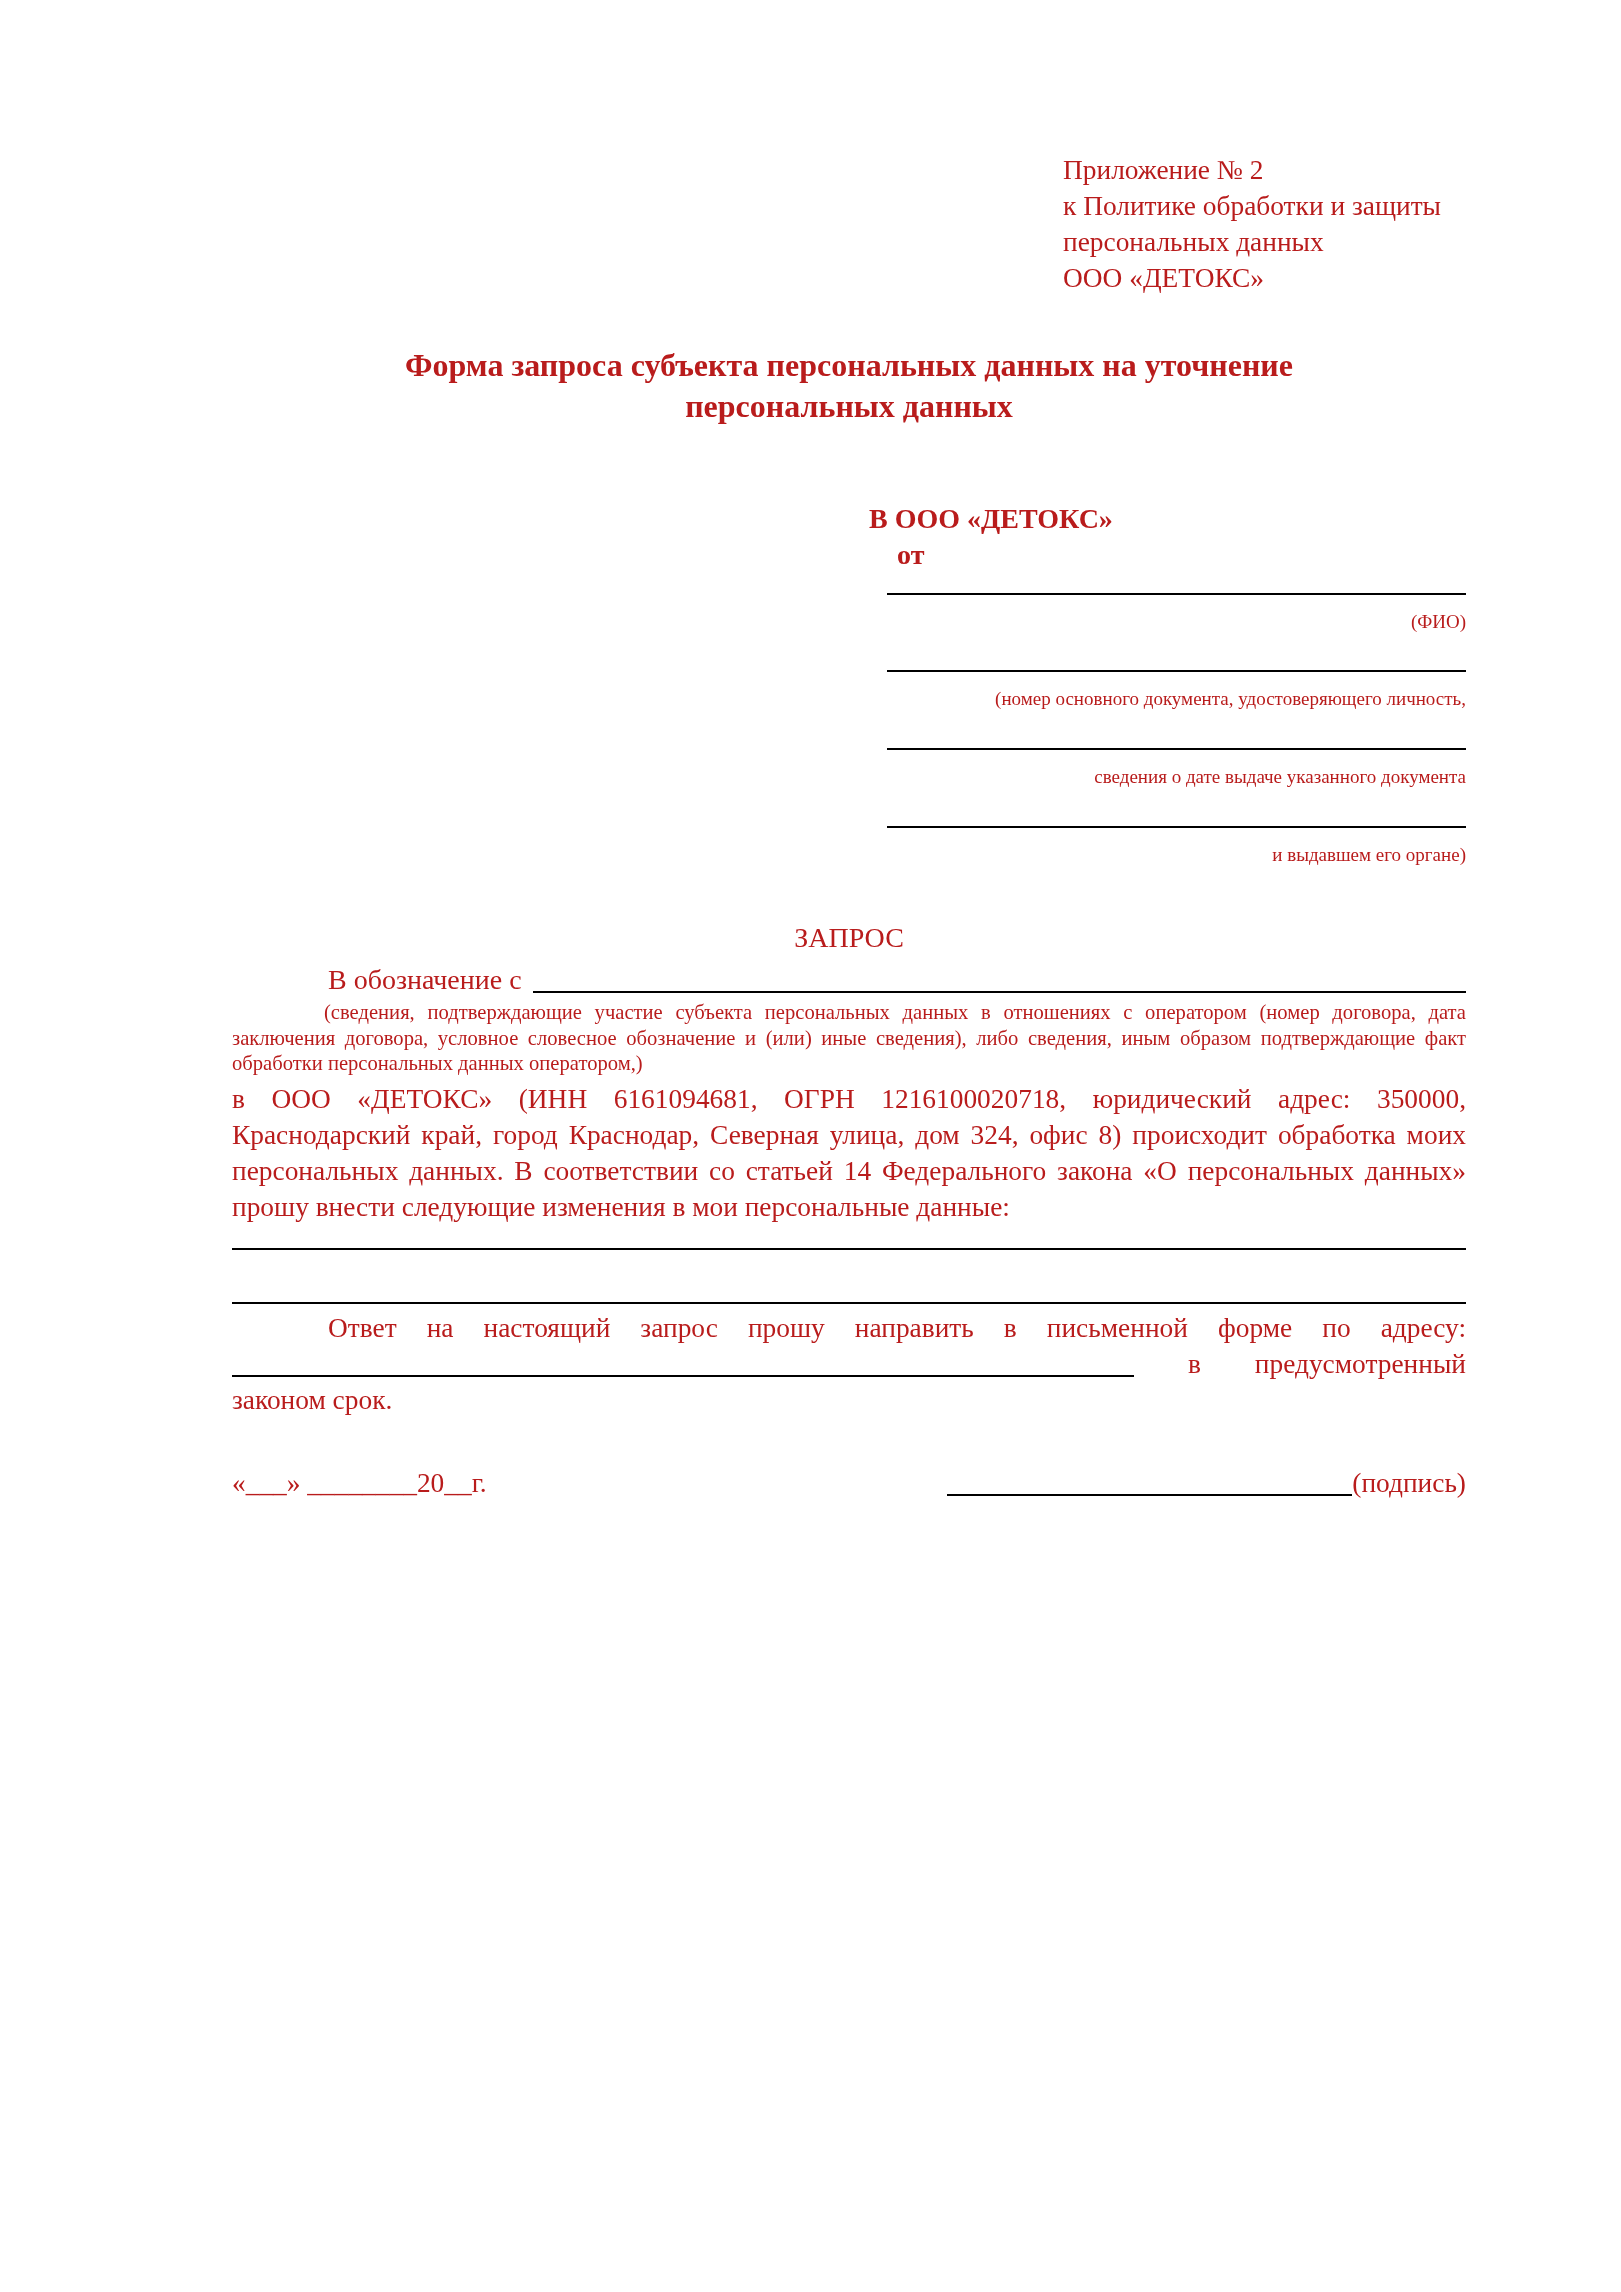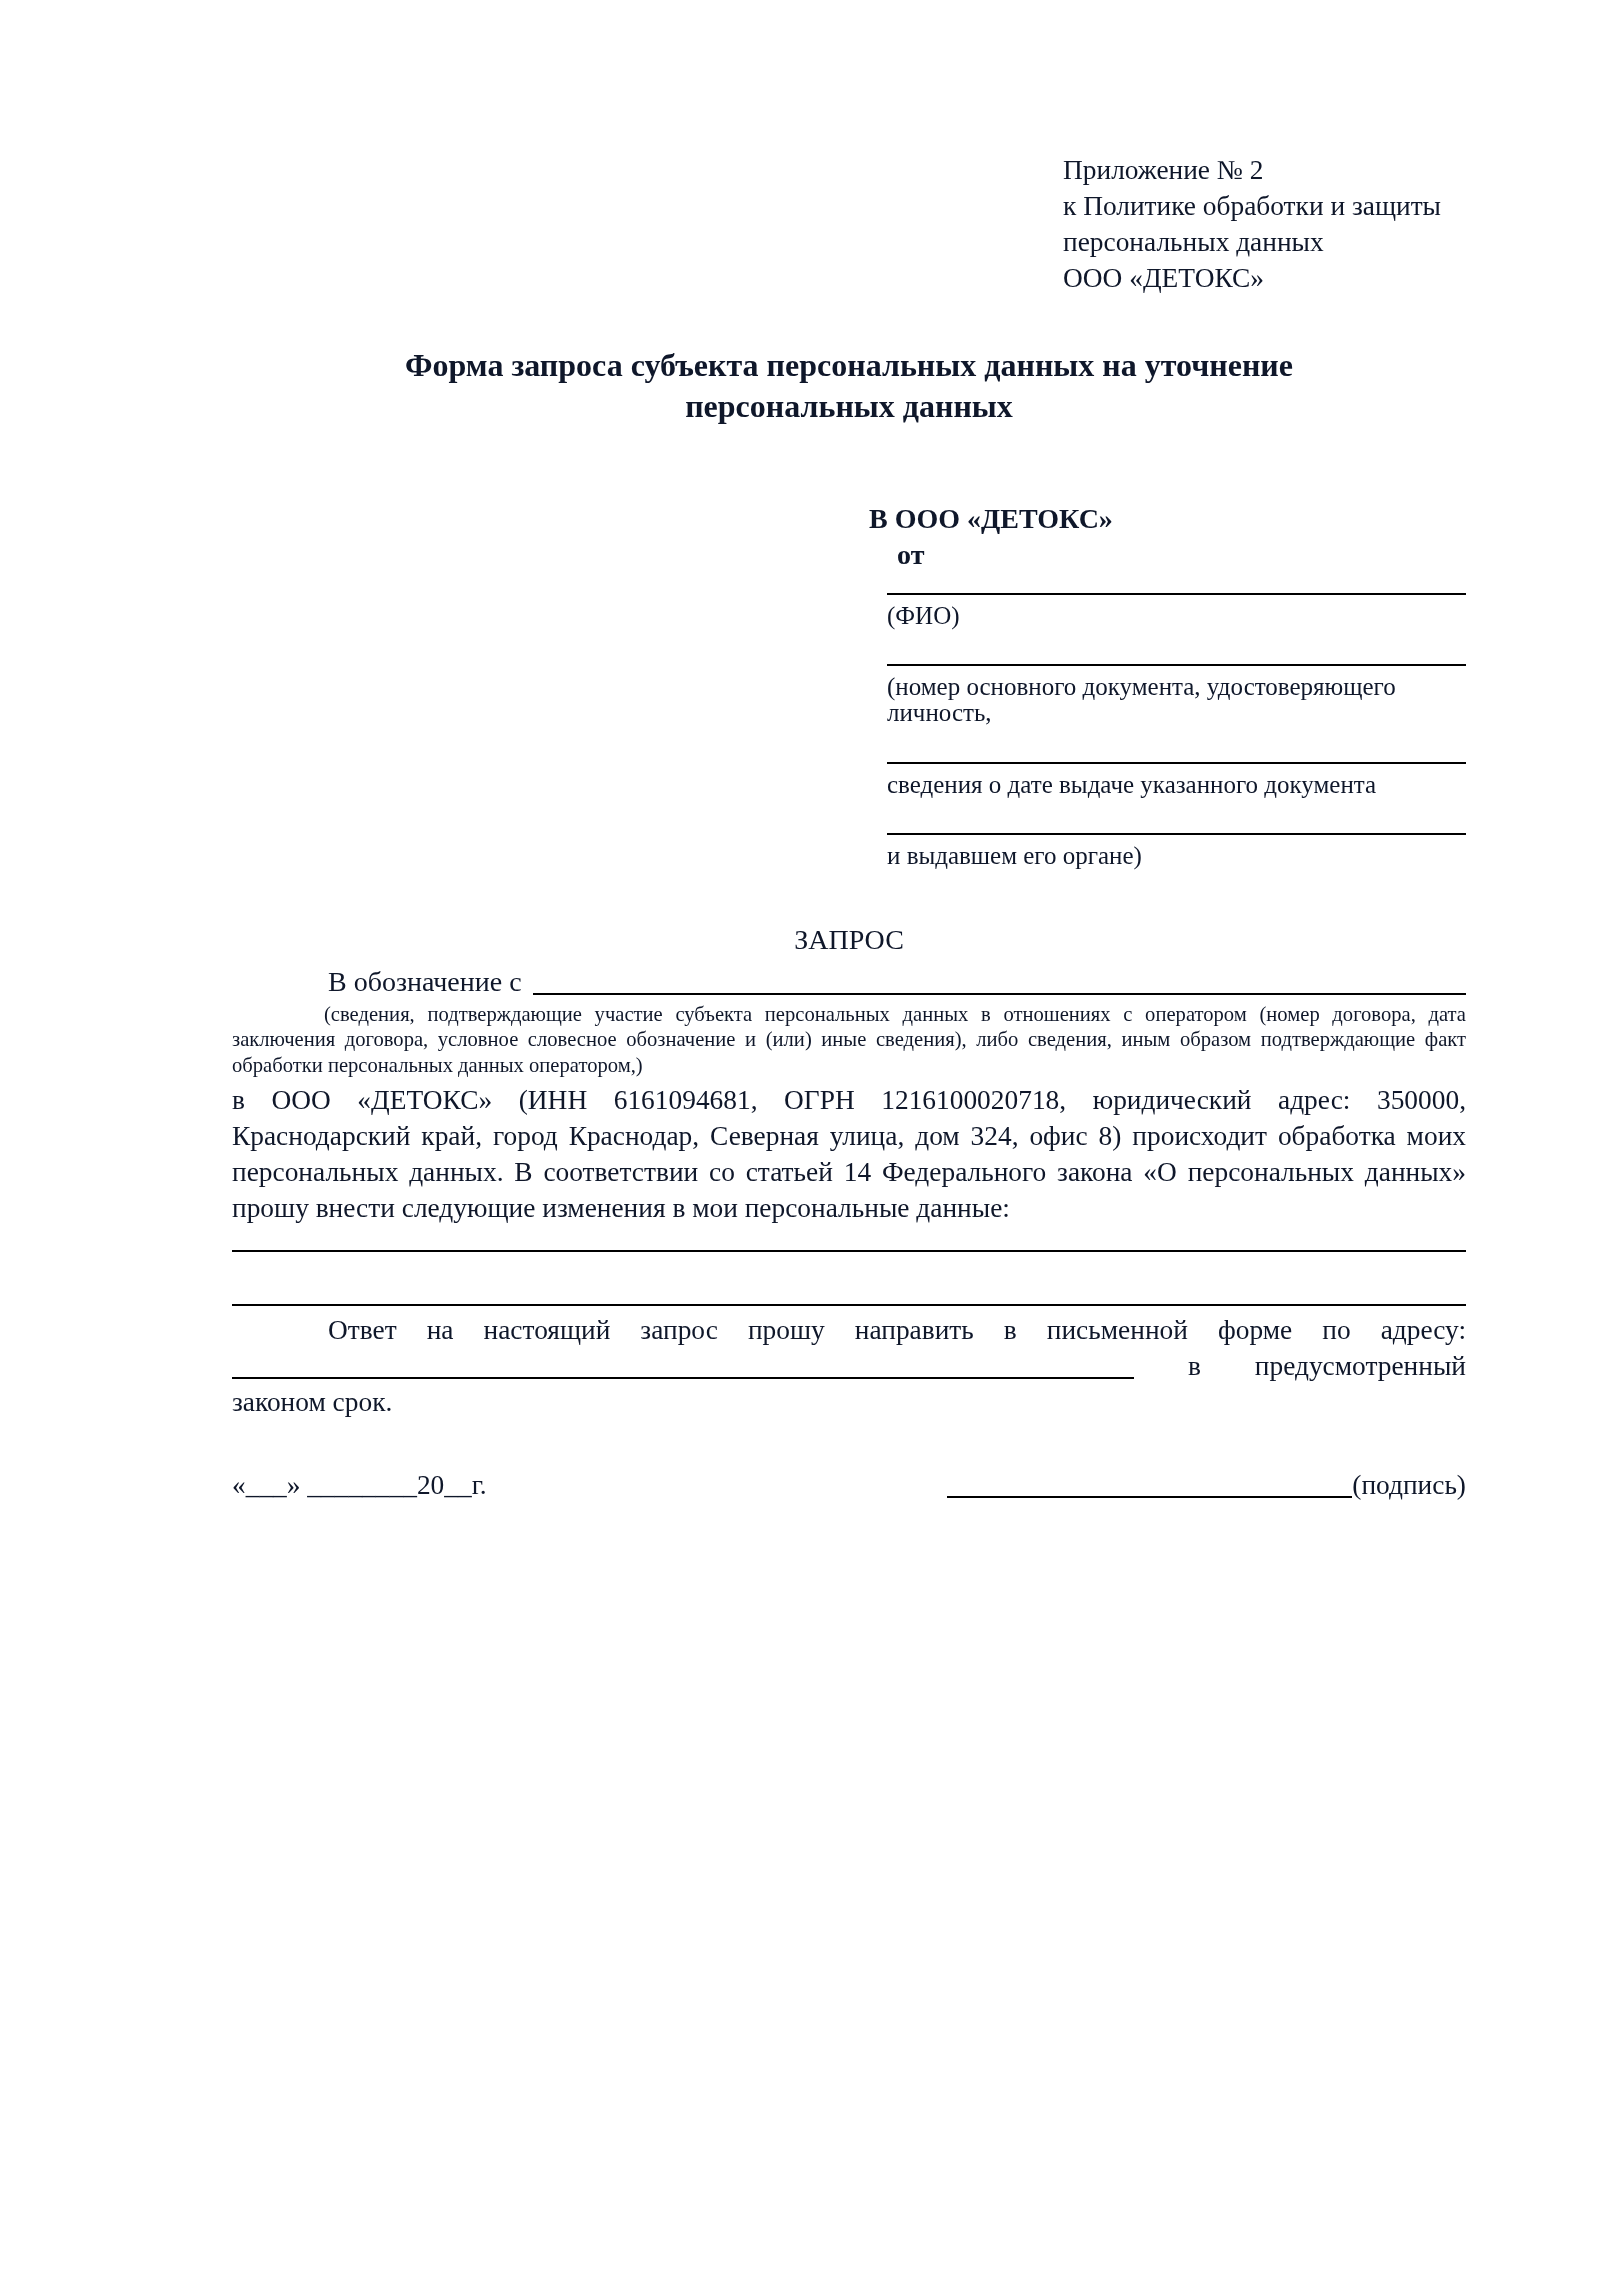--- a/index.html
+++ b/index.html
@@ -5,21 +5,21 @@
   html, body {
     margin: 0;
     padding: 0;
     background: #808080;
   }
   .page {
     width: 1621px;
     height: 2293px;
     margin: 0 auto;
     background: #ffffff;
-    color: #0f172a;
+    color: #b91c1c;
     font-family: "Liberation Serif", "DejaVu Serif", serif;
     font-size: 27.4px;
     line-height: 36px;
     box-sizing: border-box;
     padding: 152px 155px 0 232px;
     position: relative;
     overflow: hidden;
   }
 
   
@@ -46,23 +46,23 @@
 
   
   .fields { margin-left: 655px; width: 579px; }
   .field-row { margin-top: 20.6px; }
   .field-row.first { margin-top: 3.9px; }
   .blank-line {
     height: 15.7px;
     border-bottom: 2.9px solid #000;
   }
   .field-caption {
-    margin-top: 8px;
-    text-align: left;
-    font-size: 25px;
+    margin-top: 14px;
+    text-align: right;
+    font-size: 19px;
     line-height: 25.5px;
   }
 
   
   .request-heading {
     margin-top: 53px;
     text-align: center;
     font-size: 28px;
     line-height: 36px;
   }

